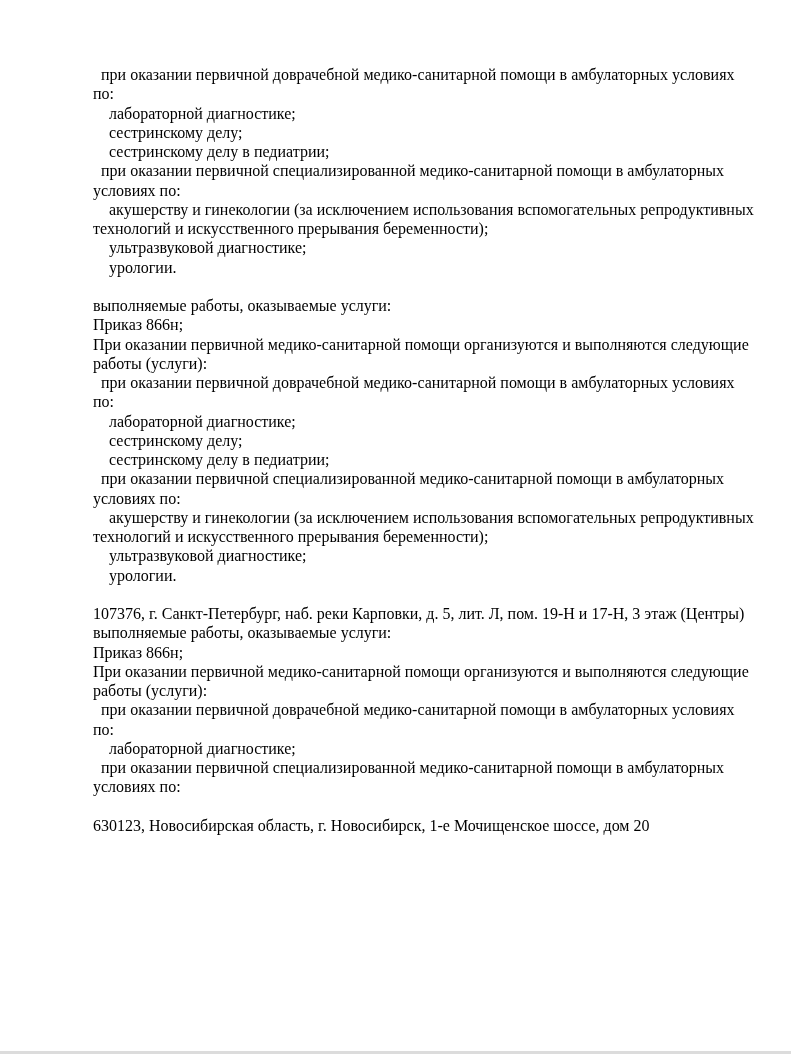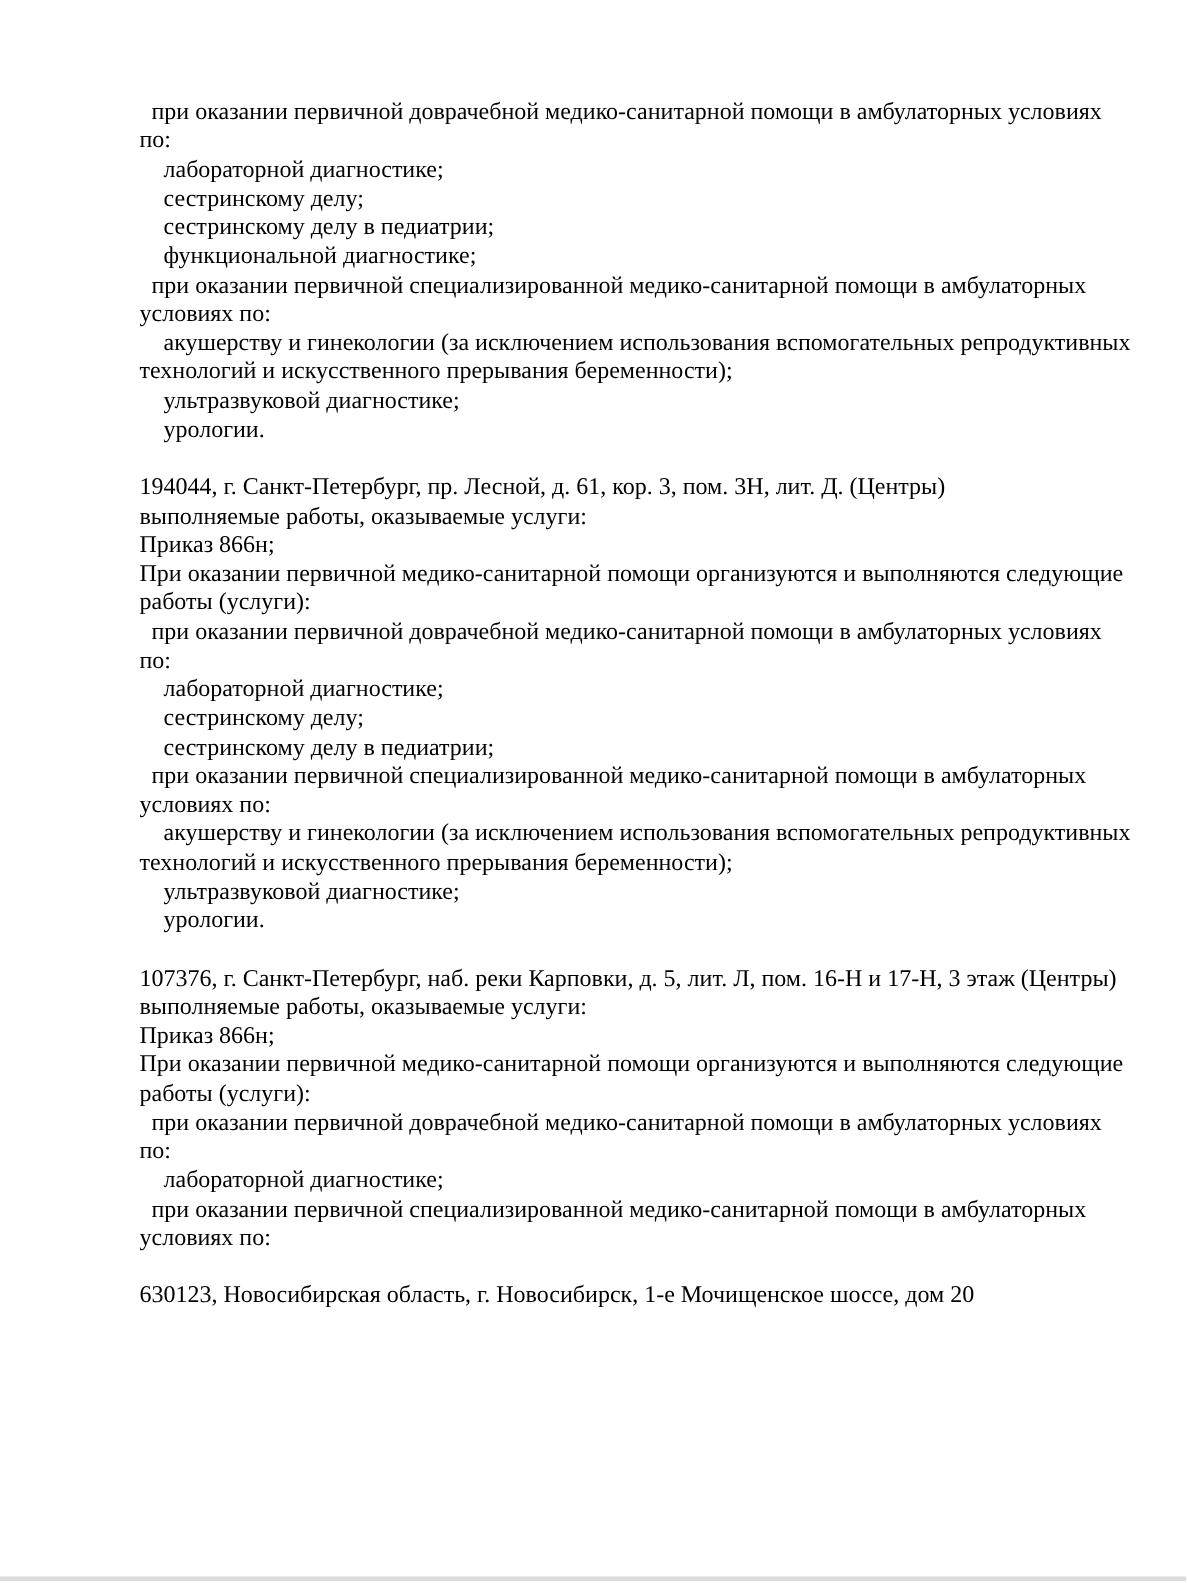--- a/index.html
+++ b/index.html
@@ -40,46 +40,44 @@
 </head>
 <body>
 
 <div class="page" style="background: rgb(255, 255, 255);">
   <div class="doc" style="color: rgb(0, 0, 0);">
       <div class="doc-line">  при оказании первичной доврачебной медико-санитарной помощи в амбулаторных условиях</div>
       <div class="doc-line">по:</div>
       <div class="doc-line">    лабораторной диагностике;</div>
       <div class="doc-line">    сестринскому делу;</div>
       <div class="doc-line">    сестринскому делу в педиатрии;</div>
-      <div class="doc-line">    функциональной диагностике;</div>
       <div class="doc-line">  при оказании первичной специализированной медико-санитарной помощи в амбулаторных</div>
       <div class="doc-line">условиях по:</div>
       <div class="doc-line">    акушерству и гинекологии (за исключением использования вспомогательных репродуктивных</div>
       <div class="doc-line">технологий и искусственного прерывания беременности);</div>
       <div class="doc-line">    ультразвуковой диагностике;</div>
       <div class="doc-line">    урологии.</div>
       <div class="doc-line"></div>
-      <div class="doc-line">194044, г. Санкт-Петербург, пр. Лесной, д. 61, кор. 3, пом. 3Н, лит. Д. (Центры)</div>
       <div class="doc-line">выполняемые работы, оказываемые услуги:</div>
       <div class="doc-line">Приказ 866н;</div>
       <div class="doc-line">При оказании первичной медико-санитарной помощи организуются и выполняются следующие</div>
       <div class="doc-line">работы (услуги):</div>
       <div class="doc-line">  при оказании первичной доврачебной медико-санитарной помощи в амбулаторных условиях</div>
       <div class="doc-line">по:</div>
       <div class="doc-line">    лабораторной диагностике;</div>
       <div class="doc-line">    сестринскому делу;</div>
       <div class="doc-line">    сестринскому делу в педиатрии;</div>
       <div class="doc-line">  при оказании первичной специализированной медико-санитарной помощи в амбулаторных</div>
       <div class="doc-line">условиях по:</div>
       <div class="doc-line">    акушерству и гинекологии (за исключением использования вспомогательных репродуктивных</div>
       <div class="doc-line">технологий и искусственного прерывания беременности);</div>
       <div class="doc-line">    ультразвуковой диагностике;</div>
       <div class="doc-line">    урологии.</div>
       <div class="doc-line"></div>
-      <div class="doc-line">107376, г. Санкт-Петербург, наб. реки Карповки, д. 5, лит. Л, пом. 16-Н и 17-Н, 3 этаж (Центры)</div>
+      <div class="doc-line">107376, г. Санкт-Петербург, наб. реки Карповки, д. 5, лит. Л, пом. 19-Н и 17-Н, 3 этаж (Центры)</div>
       <div class="doc-line">выполняемые работы, оказываемые услуги:</div>
       <div class="doc-line">Приказ 866н;</div>
       <div class="doc-line">При оказании первичной медико-санитарной помощи организуются и выполняются следующие</div>
       <div class="doc-line">работы (услуги):</div>
       <div class="doc-line">  при оказании первичной доврачебной медико-санитарной помощи в амбулаторных условиях</div>
       <div class="doc-line">по:</div>
       <div class="doc-line">    лабораторной диагностике;</div>
       <div class="doc-line">  при оказании первичной специализированной медико-санитарной помощи в амбулаторных</div>
       <div class="doc-line">условиях по:</div>
       <div class="doc-line"></div>

